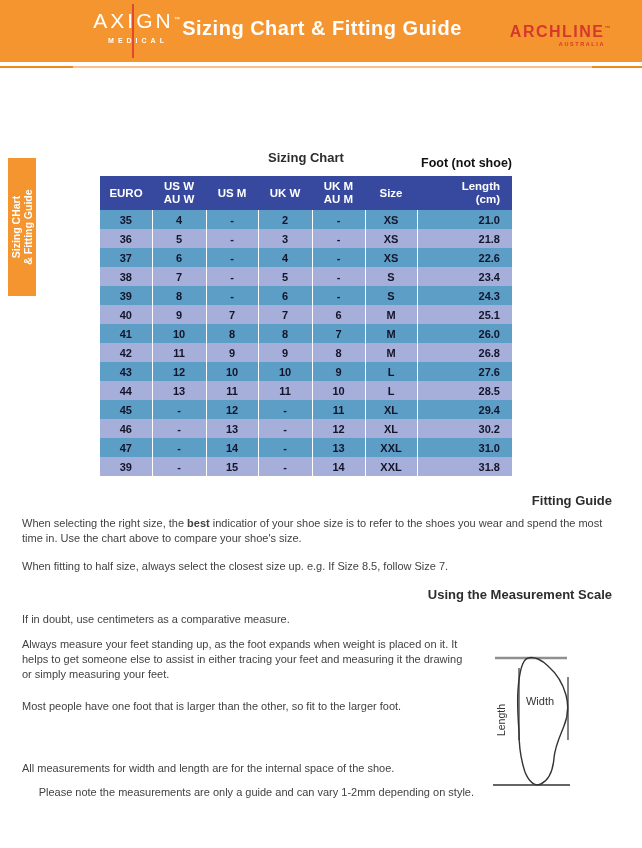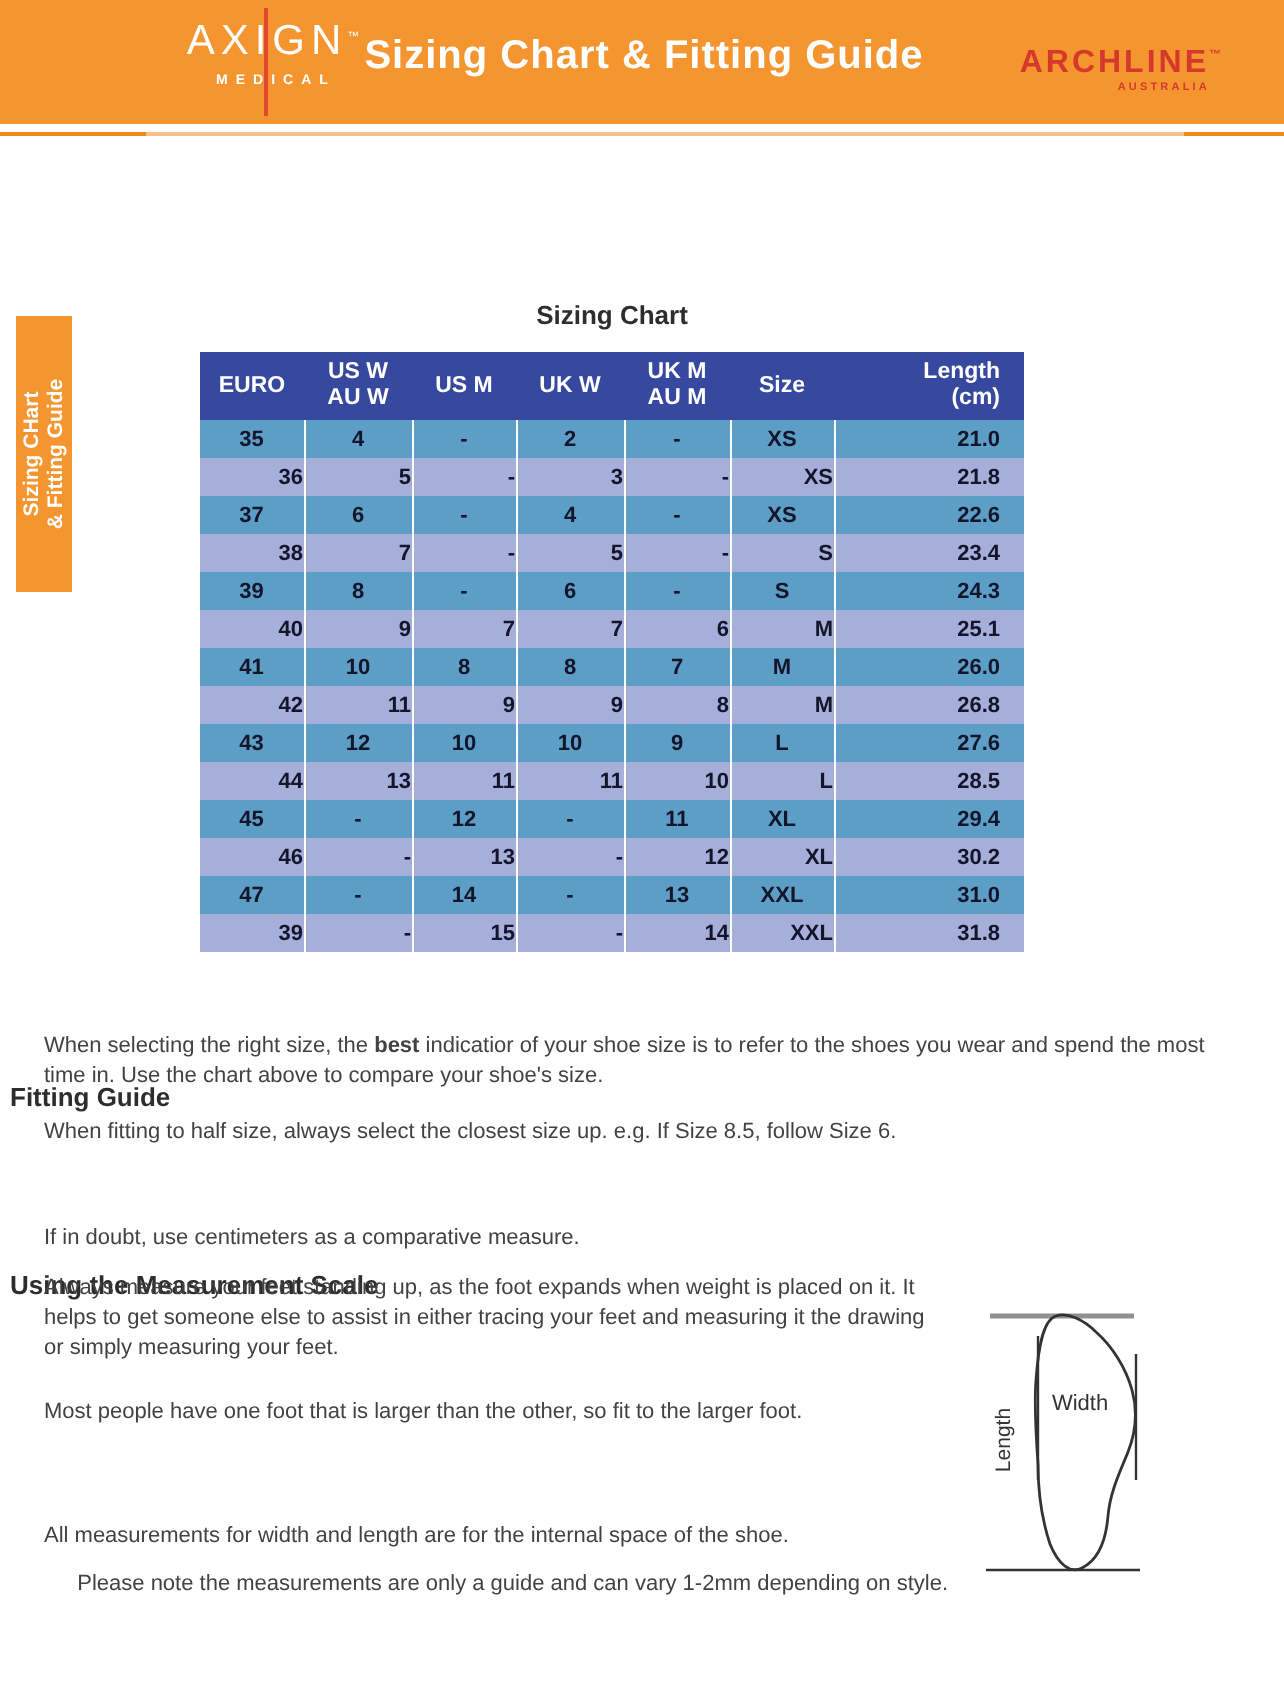--- a/index.html
+++ b/index.html
@@ -34,30 +34,30 @@
   .chart-title{position:absolute;left:100px;top:150px;width:412px;text-align:center;
                font-size:13px;font-weight:bold;color:#2d2d2d;}
   .foot-note{position:absolute;left:340px;top:156px;width:172px;text-align:right;
              font-size:12.5px;font-weight:bold;color:#111;}
   table.sizing{position:absolute;left:100px;top:176px;width:412px;border-collapse:collapse;
                table-layout:fixed;font-size:11px;}
   table.sizing th{background:#37499E;color:#fff;font-weight:bold;font-size:11.5px;
                   line-height:13px;height:34px;text-align:center;padding:0;vertical-align:middle;}
   table.sizing td{height:19px;text-align:center;font-weight:bold;color:#14142B;padding:0;}
   table.sizing tr.odd td{background:#5C9EC6;}
-  table.sizing tr.even td{background:#A6AFD9;text-align:right;}
+  table.sizing tr.even td{background:#A6AFD9;}
   table.sizing td + td{border-left:1px solid #fff;}
   table.sizing th.len, table.sizing td.len{text-align:right;padding-right:12px;}
   col.c-euro{width:52px;} col.c-usw{width:54px;} col.c-usm{width:52px;}
   col.c-ukw{width:54px;} col.c-ukm{width:53px;} col.c-size{width:52px;} col.c-len{width:95px;}
 
   
   .body-text{position:absolute;left:22px;width:590px;font-size:11px;line-height:15px;color:#424242;}
-  .section-title{position:absolute;left:5px;width:590px;text-align:left;
-                 font-size:13px;font-weight:bold;color:#2d2d2d;margin-top:48px;}
+  .section-title{position:absolute;left:22px;width:590px;text-align:right;
+                 font-size:13px;font-weight:bold;color:#2d2d2d;}
   .narrow{width:452px;}
 
   
   .diagram{position:absolute;left:490px;top:648px;width:152px;height:158px;}
 </style>
 </head>
 <body>
 
 <div class="page">
 
@@ -79,20 +79,21 @@
   </div>
 
   <div class="side-tab">
     <div class="rot">
       <span>Sizing CHart</span>
       <span>&amp; Fitting Guide</span>
     </div>
   </div>
 
   <div class="chart-title">Sizing Chart</div>
+  <div class="foot-note">Foot (not shoe)</div>
   <table class="sizing">
     <colgroup>
       <col class="c-euro">
         <col class="c-usw">
         <col class="c-usm">
       <col class="c-ukw">
         <col class="c-ukm">
         <col class="c-size">
         <col class="c-len">
     </colgroup>
@@ -232,21 +233,21 @@
           <td>-</td>
           <td>14</td>
           <td>XXL</td>
           <td class="len">31.8</td>
         </tr>
       </tbody>
   </table>
 
   <div class="section-title" style="top:493px;">Fitting Guide</div>
   <div class="body-text" style="top:516px;"><span>When selecting the right size, the </span><b>best</b><span> indicatior of your shoe size is to refer to the shoes you wear and spend the most time in. Use the chart above to compare your shoe's size.</span></div>
-  <div class="body-text" style="top:559px;">When fitting to half size, always select the closest size up. e.g. If Size 8.5, follow Size 6.</div>
+  <div class="body-text" style="top:559px;">When fitting to half size, always select the closest size up. e.g. If Size 8.5, follow Size 7.</div>
 
   <div class="section-title" style="top:587px;">Using the Measurement Scale</div>
   <div class="body-text" style="top:612px;">If in doubt, use centimeters as a comparative measure.</div>
   <div class="body-text" style="top:699px;">Most people have one foot that is larger than the other, so fit to the larger foot.</div>
   <div class="body-text narrow" style="top:637px;">Always measure your feet standing up, as the foot expands when weight is placed on it. It helps to get someone else to assist in either tracing your feet and measuring it the drawing or simply measuring your feet.</div>
   <div class="body-text" style="top:761px;">All measurements for width and length are for the internal space of the shoe.</div>
   <div class="body-text narrow" style="top:785px;text-align:right;">Please note the measurements are only a guide and can vary 1-2mm depending on style.</div>
 
   <svg class="diagram" viewBox="0 0 152 158">
     <line x1="5" y1="10" x2="77" y2="10" stroke="#909090" stroke-width="2.4"></line>

